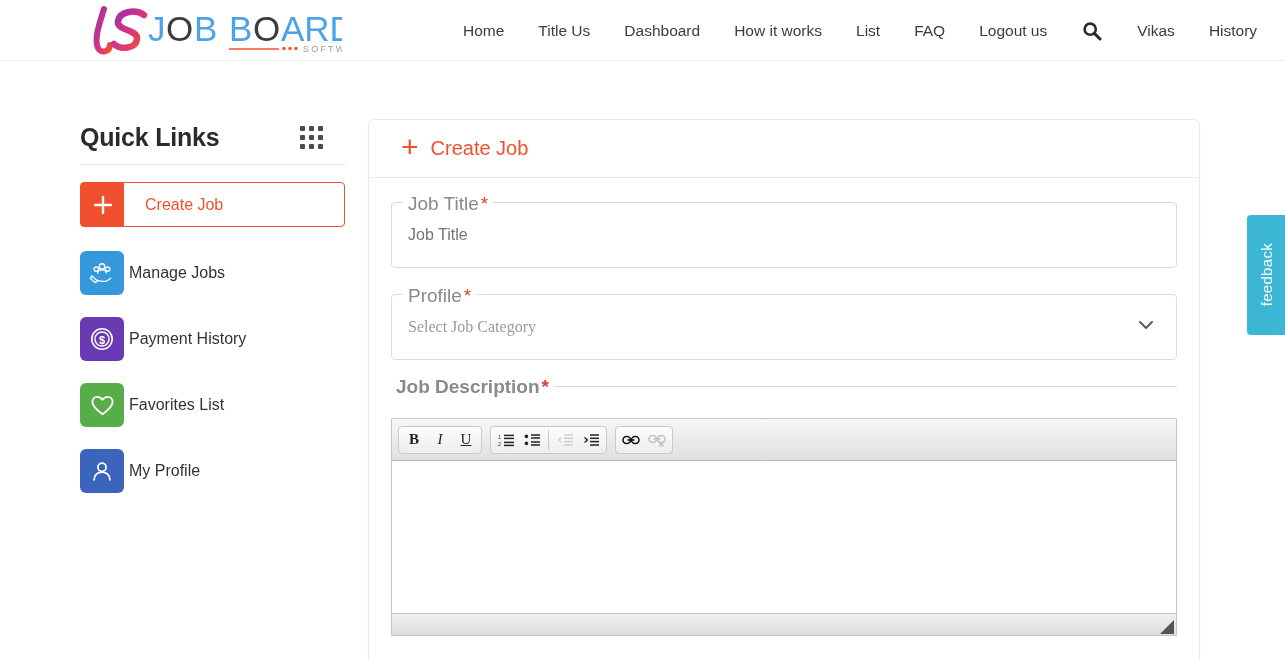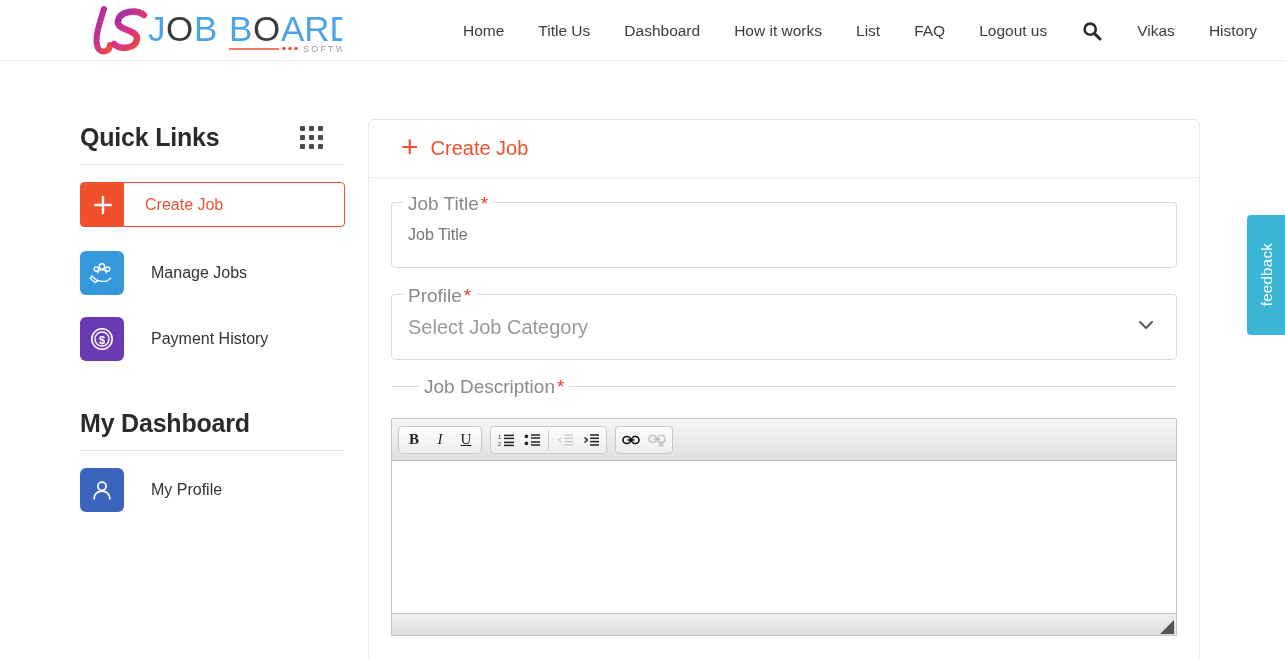--- a/index.html
+++ b/index.html
@@ -113,21 +113,21 @@
     width: 44px; height: 44px;
     border-radius: 6px;
     flex: 0 0 44px;
     display: flex;
     align-items: center;
     justify-content: center;
   }
   .sb-item .lbl {
     font-size: 16px;
     color: #333;
-    margin-left: 27px;
+    margin-left: 5px;
   }
 
   
   .sb-item.active {
     border: 1px solid #f1502f;
     border-radius: 4px;
     margin-bottom: 24px;
     height: 45px;
     width: 265px;
   }
@@ -193,42 +193,44 @@
     left: 12px; top: -9px;
     background: #fff;
     padding: 0 5px;
     font-size: 19px;
     color: #8a8a8a;
     white-space: nowrap;
     z-index: 2;
   }
   .field .legend .req { color: #e53935; margin-left: 2px; }
   .field .placeholder {
-    font-size: 20px;
+    font-size: 16px;
     color: #9a9a9a;
+    font-family: Liberation Serif, serif;
   }
   .field .chevron {
     position: absolute;
     right: 20px;
     top: 50%;
     transform: translateY(-50%);
   }
   .field.select .outline { cursor: pointer; }
 
   
   .field.desc { margin-bottom: 0; }
   .field.desc .topline {
     position: relative;
     height: 1px;
     background: #dcdcdc;
     margin-bottom: 31px;
   }
   .field.desc .legend {
     top: -10px;
-    left: 28px;
+    left: 0;
+    font-weight: bold;
   }
 
   
   .editor {
     border: 1px solid #c4c4c4;
     border-radius: 1px;
     background: #fff;
   }
   .editor-toolbar {
     background: linear-gradient(to bottom, #f6f6f6 0%, #e0e0e0 100%);
@@ -409,25 +411,31 @@
         <span class="ico" style="background:#6a3ab2">
           <svg width="26" height="26" viewBox="0 0 28 28">
             <circle cx="14" cy="14" r="11" fill="none" stroke="#fff" stroke-width="1.7"></circle>
             <circle cx="14" cy="14" r="7.6" fill="none" stroke="#fff" stroke-width="1.5"></circle>
             <text x="14" y="19" text-anchor="middle" font-family="'Liberation Sans', sans-serif" font-size="12" font-weight="bold" fill="#fff">$</text>
           </svg>
         </span>
         <span class="lbl">Payment History</span>
       </div>
 
+      <div class="sb-item">
+        <span class="ico" style="background:#57ad47">
+          <svg width="27" height="27" viewBox="0 0 28 28">
+            <path d="M14 23 C6 17.5, 3.5 13.5, 3.5 10.2 C3.5 7, 6 5, 8.7 5 C10.8 5, 12.9 6.2, 14 8.2
+                     C15.1 6.2, 17.2 5, 19.3 5 C22 5, 24.5 7, 24.5 10.2 C24.5 13.5, 22 17.5, 14 23 Z" fill="none" stroke="#fff" stroke-width="1.9" stroke-linejoin="round"></path>
+          </svg>
+        </span>
+        <span class="lbl">Favorites List</span>
+      </div>
     </div>
 
-    <div class="sb-head second">
-      <h2>My Dashboard</h2>
-    </div>
 
     <div class="sb-list">
 
 
       <div class="sb-item">
         <span class="ico" style="background:#3b64bd">
           <svg width="26" height="26" viewBox="0 0 28 28">
             <circle cx="14" cy="10" r="4.4" fill="none" stroke="#fff" stroke-width="1.9"></circle>
             <path d="M5.5 23.5 C5.5 18.3, 9.3 15.3, 14 15.3 C18.7 15.3, 22.5 18.3, 22.5 23.5" fill="none" stroke="#fff" stroke-width="1.9" stroke-linecap="round"></path>
           </svg>

